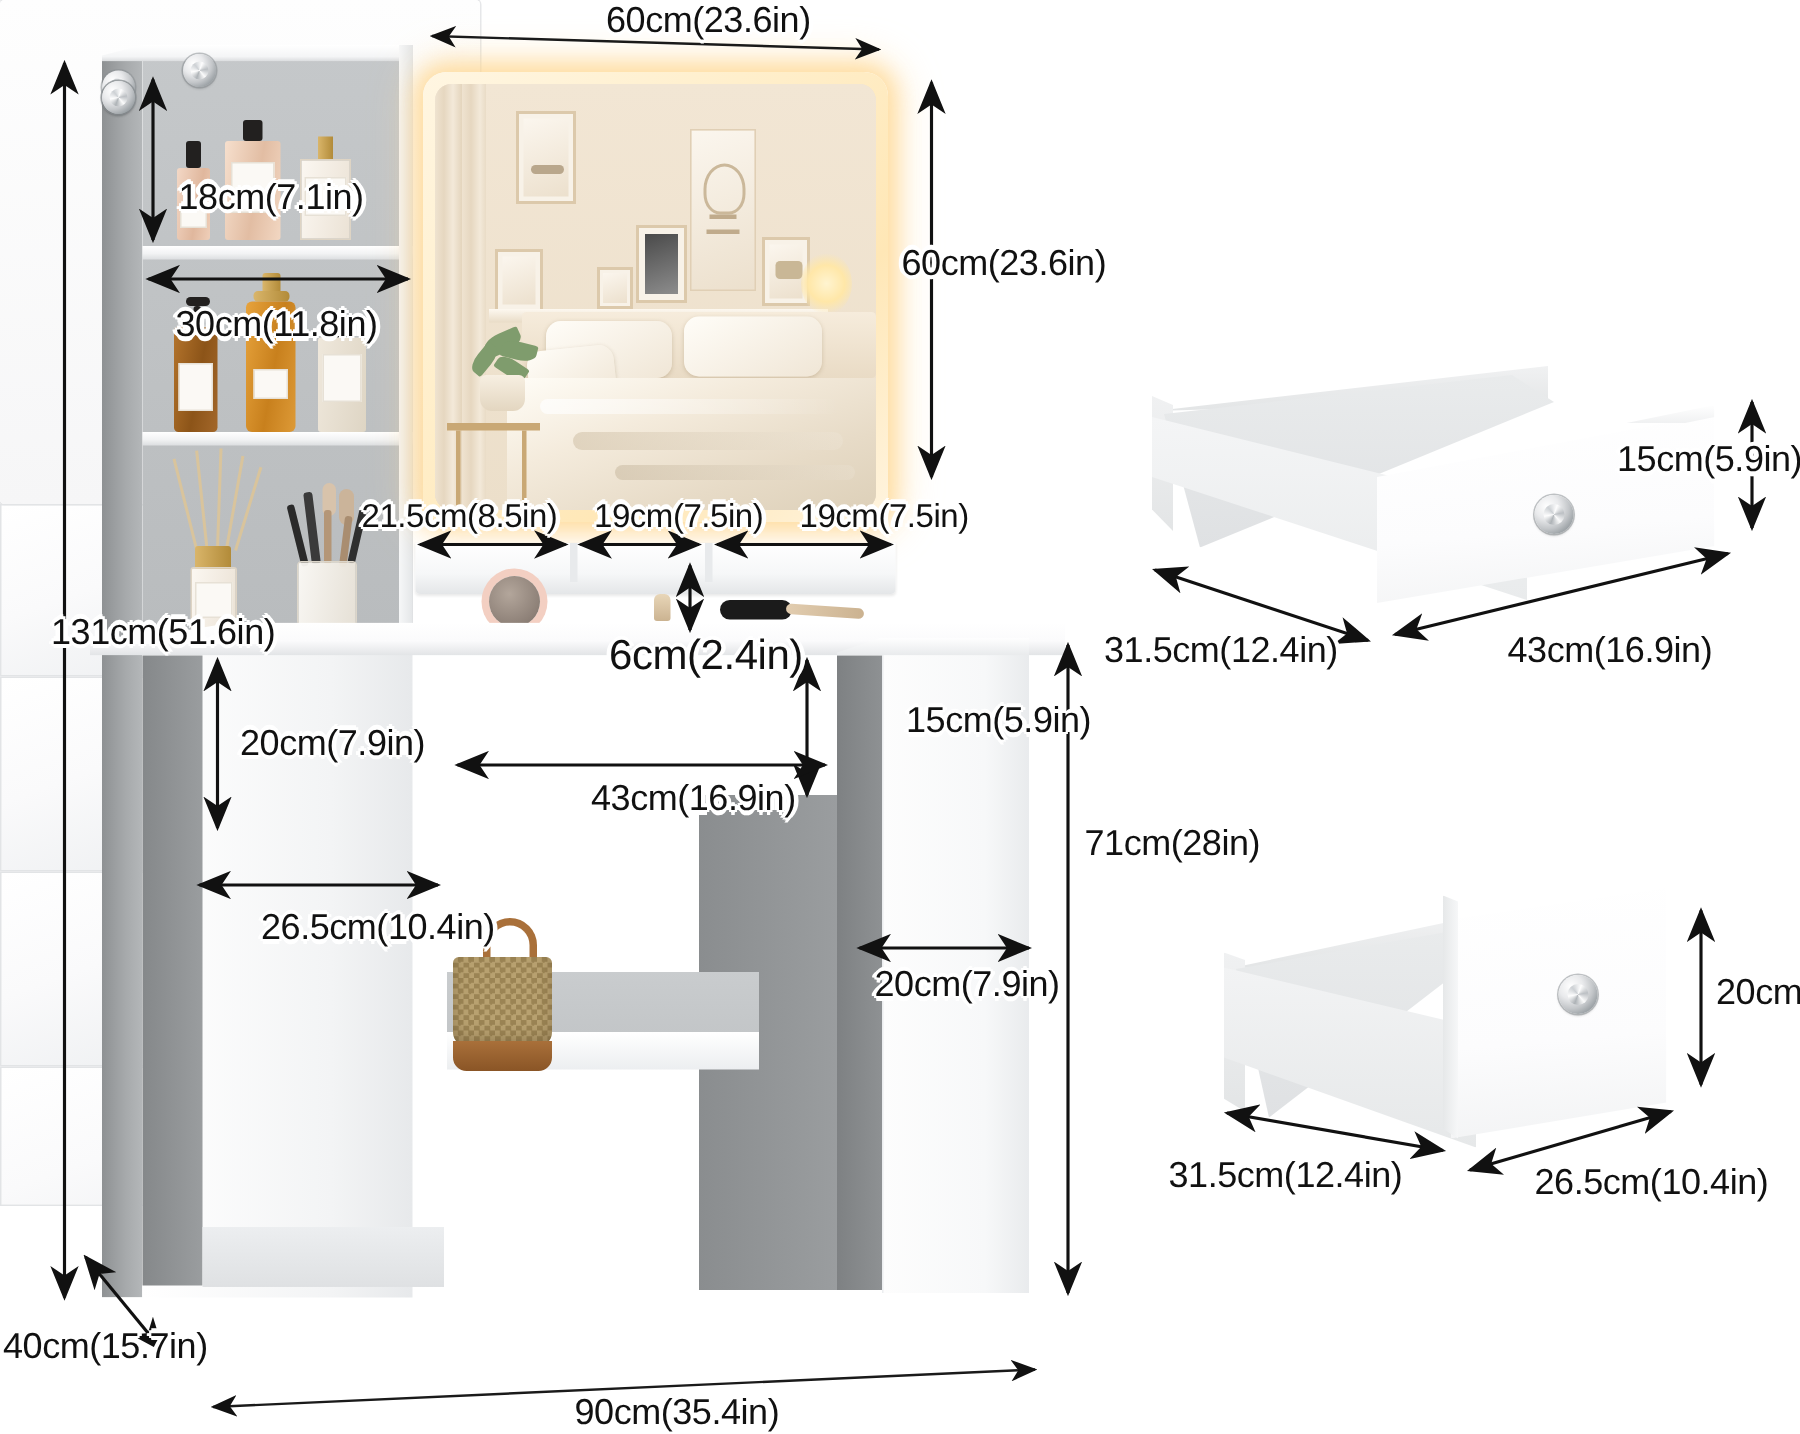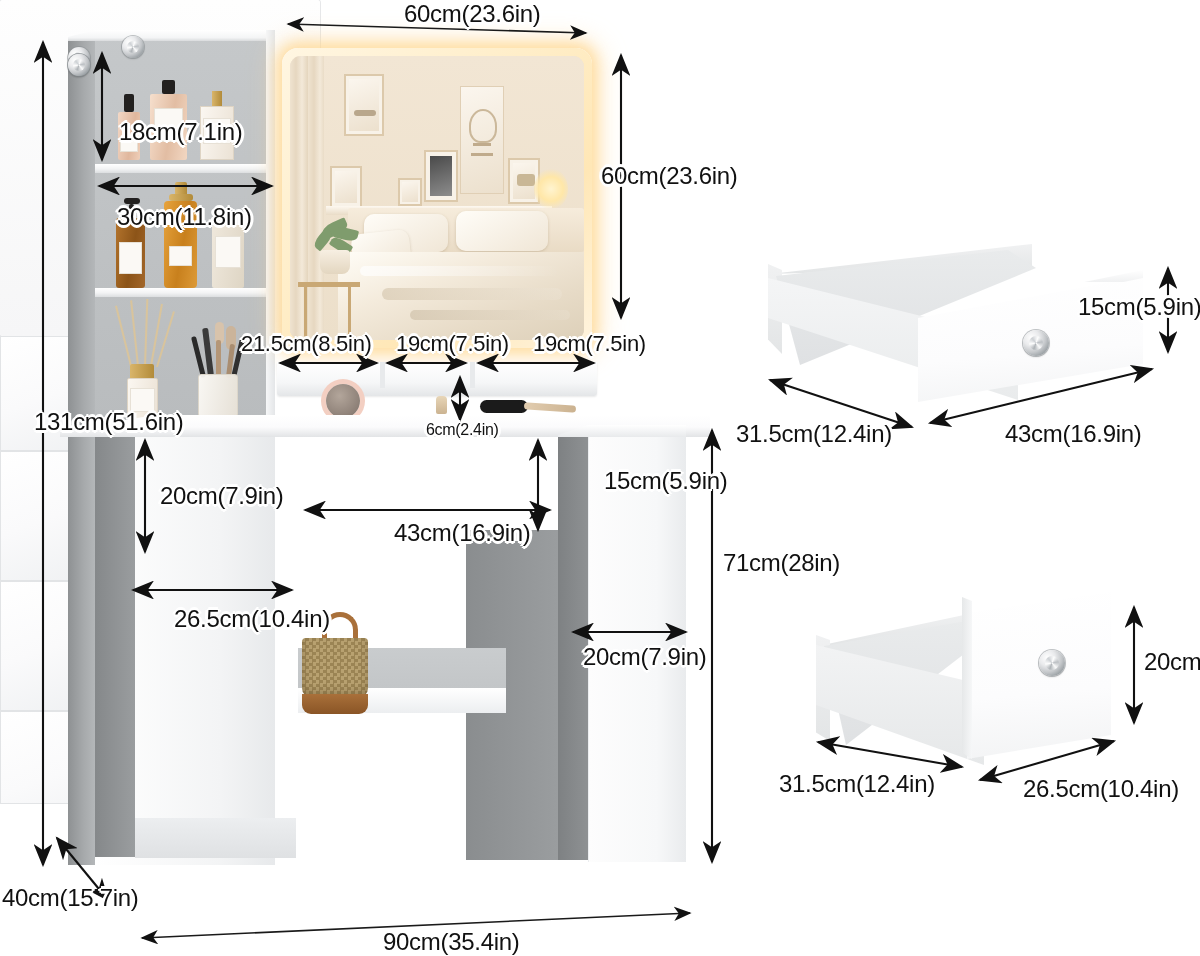--- a/index.html
+++ b/index.html
@@ -343,21 +343,21 @@
     <div class="lbl outline" style="left:601px;top:162px;font-size:24px;">60cm(23.6in)</div>
 
     <div class="lbl outline" style="left:119px;top:85px;font-size:24px;margin-top:33px;">18cm(7.1in)</div>
 
     <div class="lbl outline" style="left:117px;top:203px;font-size:24px;">30cm(11.8in)</div>
 
     <div class="lbl outline" style="left:241px;top:331px;font-size:22px;">21.5cm(8.5in)</div>
     <div class="lbl outline" style="left:396px;top:331px;font-size:22px;">19cm(7.5in)</div>
     <div class="lbl outline" style="left:533px;top:331px;font-size:22px;">19cm(7.5in)</div>
 
-    <div class="lbl outline" style="left:426px;top:421px;font-size:16px;">6cm(2.4in)</div>
+    <div class="lbl outline" style="left:406px;top:421px;font-size:28px;">6cm(2.4in)</div>
 
     <div class="lbl outline" style="left:2px;top:408px;font-size:24px;padding-left:32px;">131cm(51.6in)</div>
 
     <div class="lbl outline" style="left:160px;top:482px;font-size:24px;">20cm(7.9in)</div>
 
     <div class="lbl outline" style="left:604px;top:467px;font-size:24px;">15cm(5.9in)</div>
 
     <div class="lbl outline" style="left:394px;top:519px;font-size:24px;">43cm(16.9in)</div>
 
     <div class="lbl outline" style="left:174px;top:605px;font-size:24px;">26.5cm(10.4in)</div>

